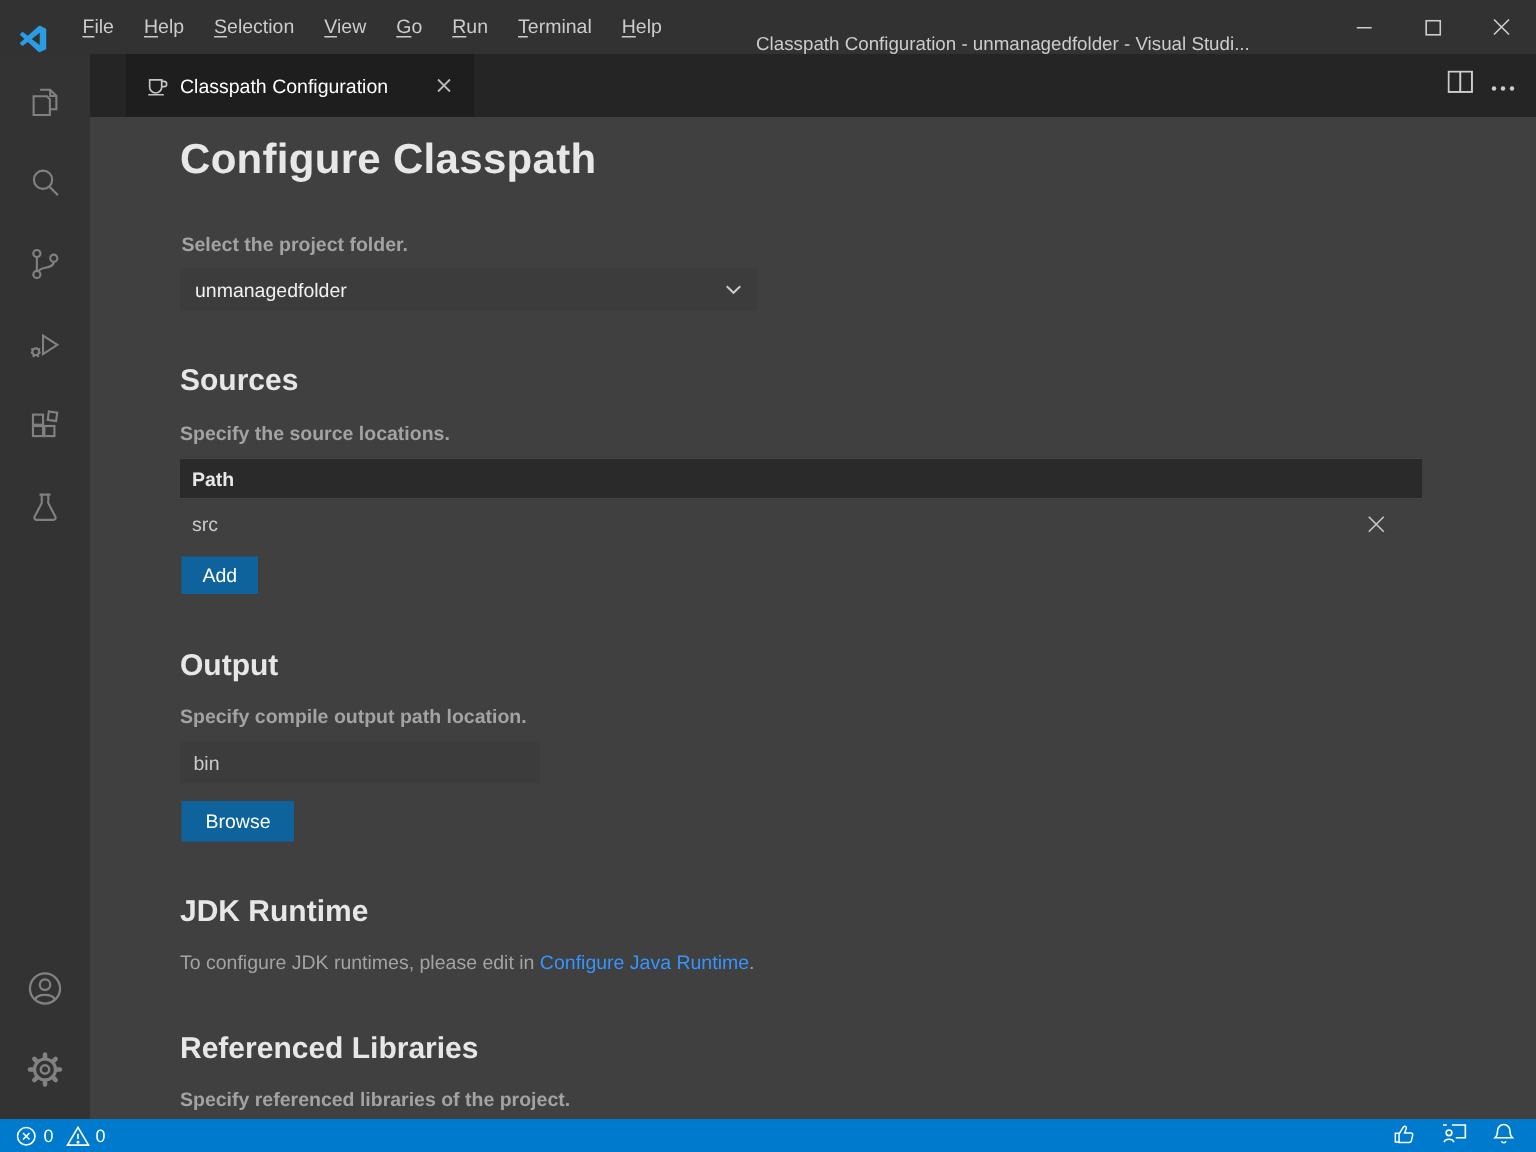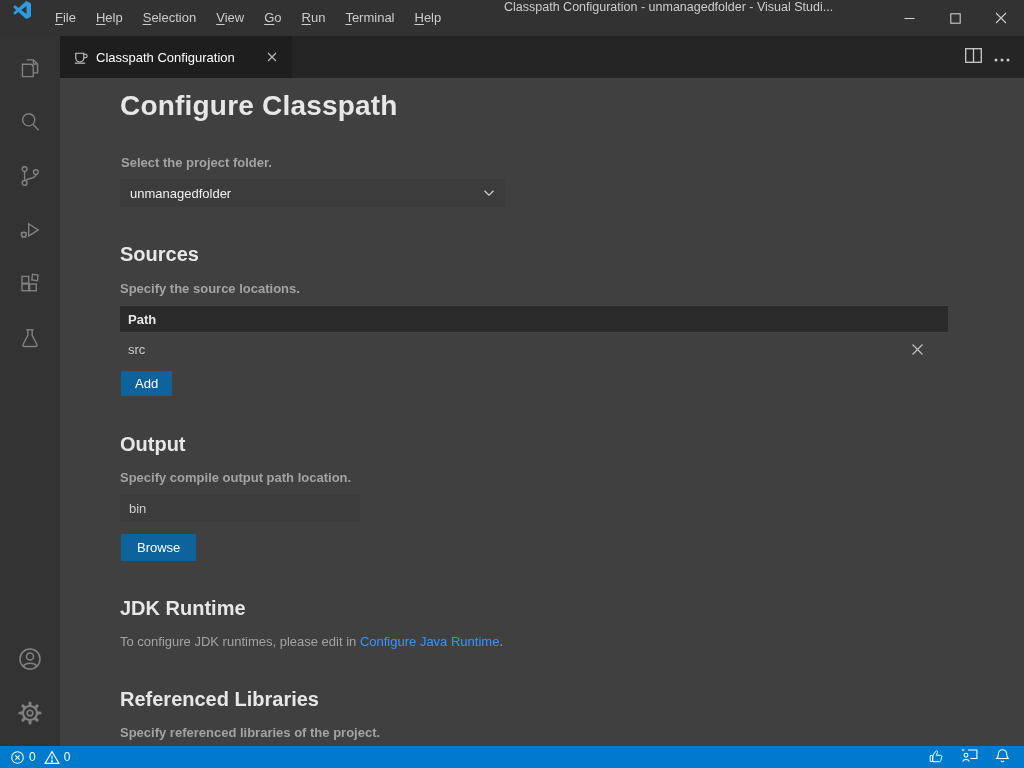--- a/index.html
+++ b/index.html
@@ -2,21 +2,21 @@
 <html><head>
 <meta charset="utf-8">
 <style>
   * { margin:0; padding:0; box-sizing:border-box; }
   html,body { width:1024px; height:768px; overflow:hidden; background:#1e1e1e;
     font-family:"Liberation Sans", sans-serif; }
   #app { position:relative; width:1024px; height:768px; background:#1e1e1e; }
 
   
   .titlebar { position:absolute; top:0; left:0; width:1024px; height:36px;
-    background:#323233; display:flex; align-items:flex-start; color:#cccccc; }
+    background:#323233; display:flex; align-items:flex-end; color:#cccccc; }
   .tb-logo { width:20px; height:20px; margin:0 12px 0 13px; display:flex; align-items:center; }
   .menubar { display:flex; align-items:center; }
   .menubar-item { font-size:13px; color:#cccccc; padding:0 10px; height:36px;
     line-height:36px; cursor:default; }
   .menubar-item::first-letter { text-decoration:underline; text-underline-offset:2px; }
   .tb-title { flex:1; text-align:center; font-size:12.5px; color:#cccccc;
     white-space:nowrap; overflow:hidden; }
   .win-controls { display:flex; height:36px; }
   .win-btn { width:46px; height:36px; display:flex; align-items:center; justify-content:center; }
 
@@ -26,21 +26,21 @@
   
   .activitybar { width:60px; background:#333333; display:flex; flex-direction:column; align-items:center; }
   .ab-item { width:48px; height:54px; display:flex; align-items:center; justify-content:center; }
   .ab-item.first { margin-top:5px; }
   .ab-spacer { flex:1; }
   .ab-icon { stroke:#818181; fill:none; stroke-width:1.3; }
 
   
   .editor-col { flex:1; display:flex; flex-direction:column; }
   .tabbar { height:42px; background:#252526; display:flex; align-items:stretch; }
-  .tab { width:232px; background:#1e1e1e; display:flex; align-items:center; padding:0 10px 0 12px; }
+  .tab { width:232px; background:#1e1e1e; display:flex; align-items:center; padding:0 10px 0 12px;margin-left:24px; }
   .tab-label { font-size:13px; color:#ffffff; margin-left:7px; flex:1; white-space:nowrap; }
   .tab-close { width:20px; height:20px; display:flex; align-items:center; justify-content:center; border-radius:4px; }
   .editor-actions { margin-left:auto; display:flex; align-items:center; gap:12px; padding-right:14px; }
 
   
   .content { position:relative; flex:1; background:#404040; overflow:hidden; }
   .abs { position:absolute; }
   .h1 { font-size:28px; font-weight:600; color:#e7e7e7; letter-spacing:0.2px; }
   .h2 { font-size:20px; font-weight:700; color:#e7e7e7; }
   .desc { font-size:13px; color:#a3a3a3;font-weight:bold; }

